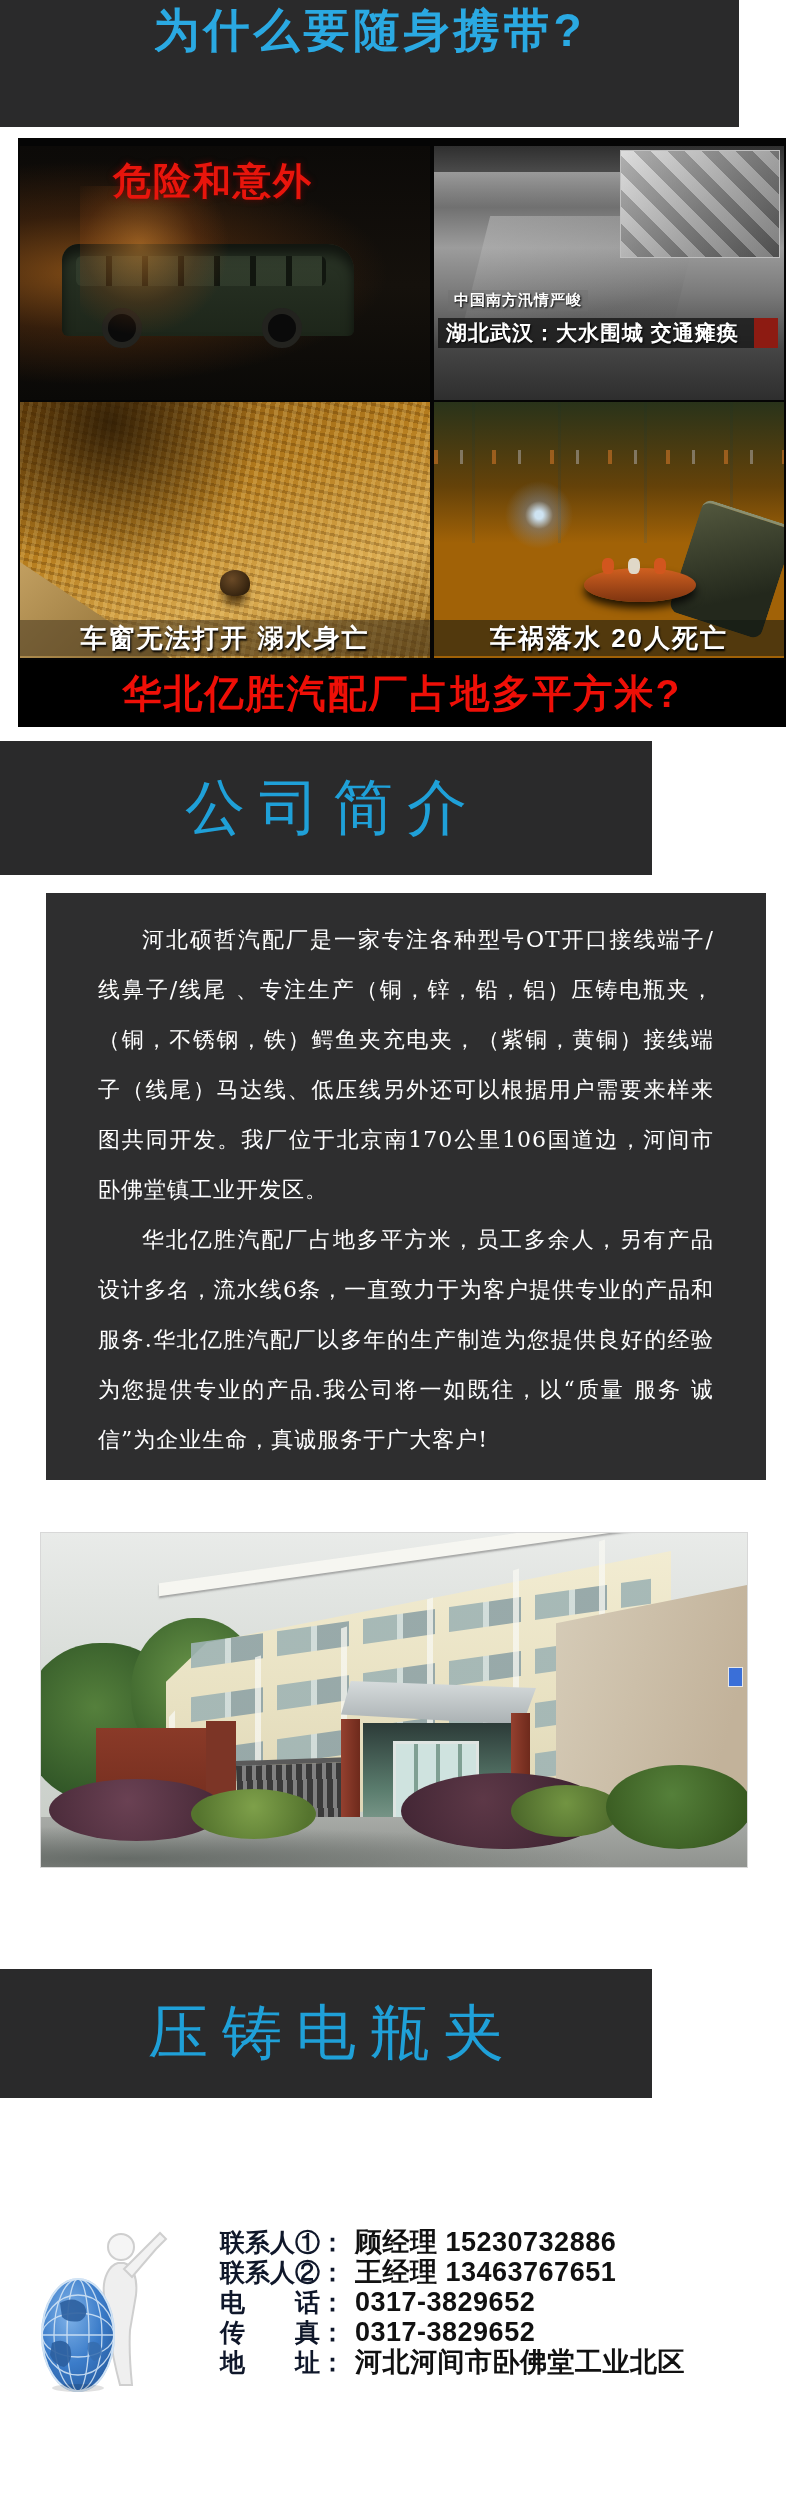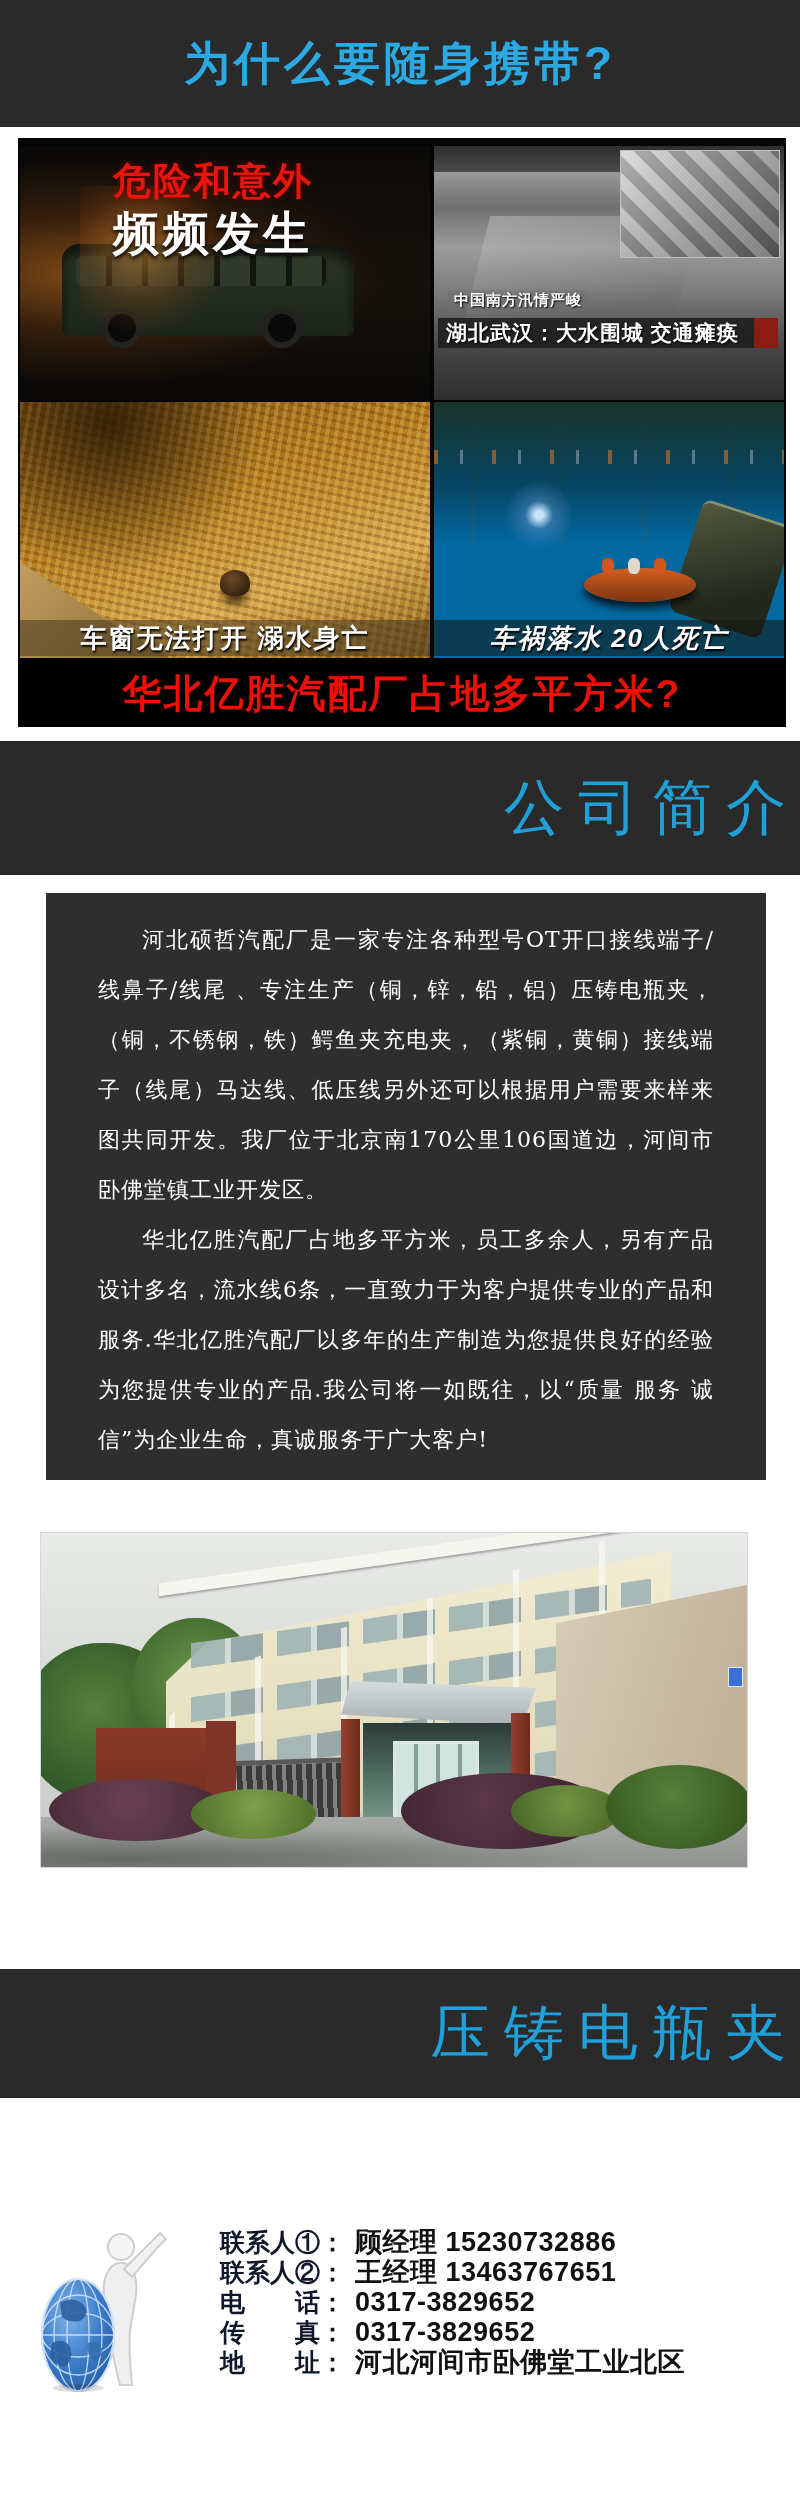--- a/index.html
+++ b/index.html
@@ -1,22 +1,22 @@
 <!DOCTYPE html>
 <html><head>
 <meta charset="utf-8">
 <style>
   * { margin:0; padding:0; box-sizing:border-box; }
   html,body { background:#ffffff; }
   body { font-family:"Liberation Sans", sans-serif; }
   #page { position:relative; width:800px; height:2500px; background:#ffffff; margin:0 auto; overflow:hidden; }
 
   
-  .top-banner { position:absolute; left:0; top:0; width:800px; height:127px; background:#2a2a2b;
-    display:flex; align-items:center; justify-content:center; }
+  .top-banner { position:absolute; left:0; top:0; width:739px; height:127px; background:#2a2a2b;
+    display:flex; align-items:flex-start; justify-content:center; }
   .top-banner h1 { color:#2aa9e2; font-size:46px; font-weight:bold; letter-spacing:4px;
     font-family:"Liberation Sans", sans-serif; }
 
   
   .collage { position:absolute; left:18px; top:138px; width:768px; height:589px; background:#050505; }
   .photo { position:absolute; overflow:hidden; }
   .ph-tl { left:2px; top:8px; width:410px; height:254px;
     background:radial-gradient(ellipse at 16% 50%, rgba(196,112,28,0.60) 0%, rgba(120,60,15,0.35) 32%, rgba(0,0,0,0) 62%),
                linear-gradient(180deg,#0c0a08 0%, #15110c 55%, #0a0907 100%); }
   .bus { position:absolute; left:42px; top:98px; width:292px; height:92px; background:linear-gradient(180deg,#2a3426,#1a211675);
@@ -54,21 +54,21 @@
   .ph-bl { left:2px; top:264px; width:410px; height:256px;
     background:radial-gradient(circle at 22% 8%, rgba(40,24,4,0.85) 0%, transparent 38%),
       repeating-linear-gradient(100deg, rgba(255,226,150,0.22) 0 4px, transparent 4px 9px),
       repeating-linear-gradient(12deg, rgba(80,45,0,0.28) 0 3px, transparent 3px 8px),
       linear-gradient(160deg,#7a4c0c 0%, #b67d1e 40%, #d9a94e 70%, #8a5c10 100%); }
   .plank { position:absolute; left:0; bottom:0; width:150px; height:120px; background:linear-gradient(135deg,#c7a465,#8a6a30);
     clip-path:polygon(0 20%, 60% 70%, 100% 100%, 0 100%); }
   .swimmer { position:absolute; left:200px; top:168px; width:30px; height:26px; border-radius:50% 50% 40% 40%;
     background:radial-gradient(circle at 40% 35%, #6b4a26, #33220e 75%); box-shadow:0 12px 10px -4px rgba(60,38,8,0.9); }
 
-  .ph-br { left:416px; top:264px; width:350px; height:256px; background:#0369a1;font-style:italic; }
+  .ph-br { left:416px; top:264px; width:350px; height:256px; background:#a16207; }
   .br-trees { position:absolute; left:0; top:0; width:100%; height:55%;
     background:linear-gradient(180deg, rgba(28,46,28,0.9), rgba(10,18,12,0.4) 60%, transparent 100%),
       repeating-linear-gradient(90deg, transparent 0 38px, rgba(80,95,80,0.25) 38px 41px, transparent 41px 86px); }
   .br-light { position:absolute; left:70px; top:78px; width:70px; height:70px;
     background:radial-gradient(circle, rgba(210,235,255,0.95) 0 4px, rgba(120,160,220,0.35) 14px, transparent 34px); }
   .br-crowd { position:absolute; left:0; top:48px; width:100%; height:14px;
     background:repeating-linear-gradient(90deg, rgba(215,120,40,0.8) 0 4px, transparent 4px 26px, rgba(200,200,210,0.6) 26px 29px, transparent 29px 58px); opacity:0.7; }
   .br-boat { position:absolute; left:150px; top:166px; width:112px; height:34px; border-radius:50%;
     background:linear-gradient(180deg,#d06020,#7e3410); box-shadow:0 6px 8px rgba(0,0,0,0.8); }
   .br-fig { position:absolute; top:-10px; width:12px; height:16px; border-radius:40%; background:#d2561e; }
@@ -80,21 +80,21 @@
   .caption-band { position:absolute; left:0; right:0; bottom:2px; height:36px; display:flex; align-items:center; justify-content:center; }
   .caption-band.gold { background:rgba(76,60,34,0.58); }
   .caption-band.dark { background:rgba(18,24,18,0.55); }
   .caption-band span { color:#ffffff; font-size:26px; font-weight:bold; letter-spacing:2px; text-shadow:1px 2px 2px #000; }
 
   .warn-strip { position:absolute; left:0; top:522px; width:768px; height:67px; background:#000000;
     display:flex; align-items:center; justify-content:center; }
   .warn-strip span { color:#ee0f07; font-size:39px; font-weight:bold; letter-spacing:2px; }
 
   
-  .section-banner { position:absolute; left:0; width:800px; background:#2a2a2b; display:flex; align-items:center; justify-content:flex-end; }
+  .section-banner { position:absolute; left:0; width:652px; background:#2a2a2b; display:flex; align-items:center; justify-content:center; }
   .banner-company { top:741px; height:134px; }
   .banner-contact { top:1969px; height:129px; }
   .section-banner h2 { color:#1fa0d8; font-size:60px; font-weight:500; letter-spacing:14px; text-indent:14px;
     font-family:"Liberation Serif", serif; }
 
   
   .company-panel { position:absolute; left:46px; top:893px; width:720px; height:587px; background:#2e2e2f;
     padding:22px 52px 0 52px; }
   .company-panel p { color:#ffffff; font-size:22px; line-height:50px; letter-spacing:1px; text-align:justify;
     text-indent:2em; font-family:"DejaVu Serif", serif; }
@@ -165,21 +165,20 @@
 
     <div class="photo ph-tl">
       <div class="bus">
         <div class="bus-windows"></div>
         <div class="wheel w1"></div>
         <div class="wheel w2"></div>
       </div>
       <div class="bus-flame"></div>
       <div class="danger-title">
         <div class="danger-line1">危险和意外</div>
-        <div class="danger-line2">频频发生</div>
       </div>
     </div>
 
     <div class="photo ph-tr">
       <div class="overpass"></div>
       <div class="road"></div>
       <div class="tr-inset"></div>
       <div class="tr-cap-small">中国南方汛情严峻</div>
       <div class="tr-cap-band">
         <span class="txt">湖北武汉：大水围城 交通瘫痪</span>

